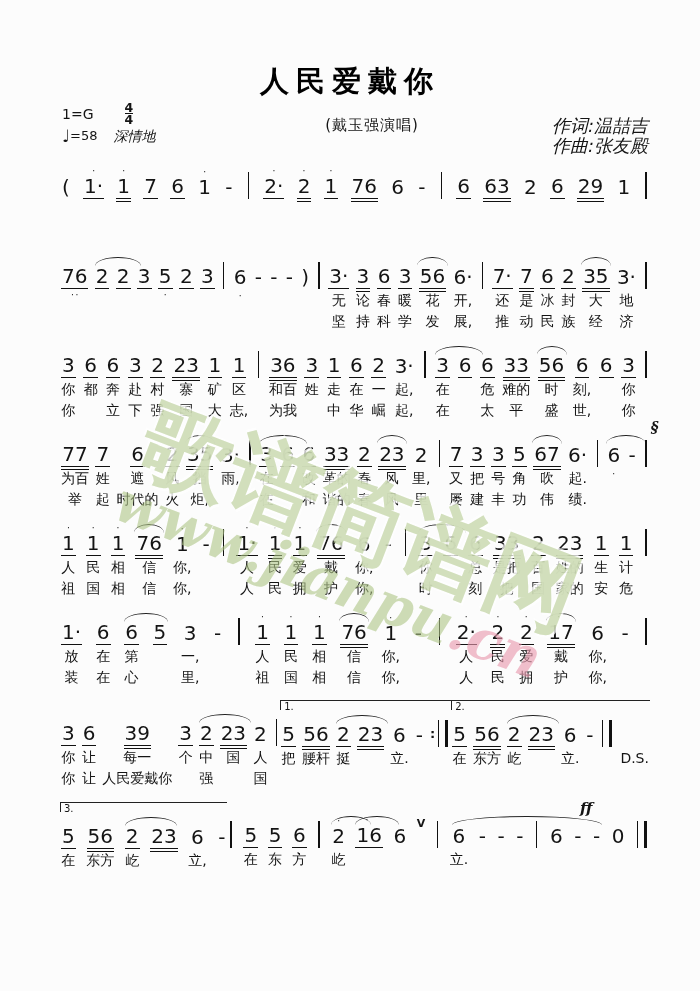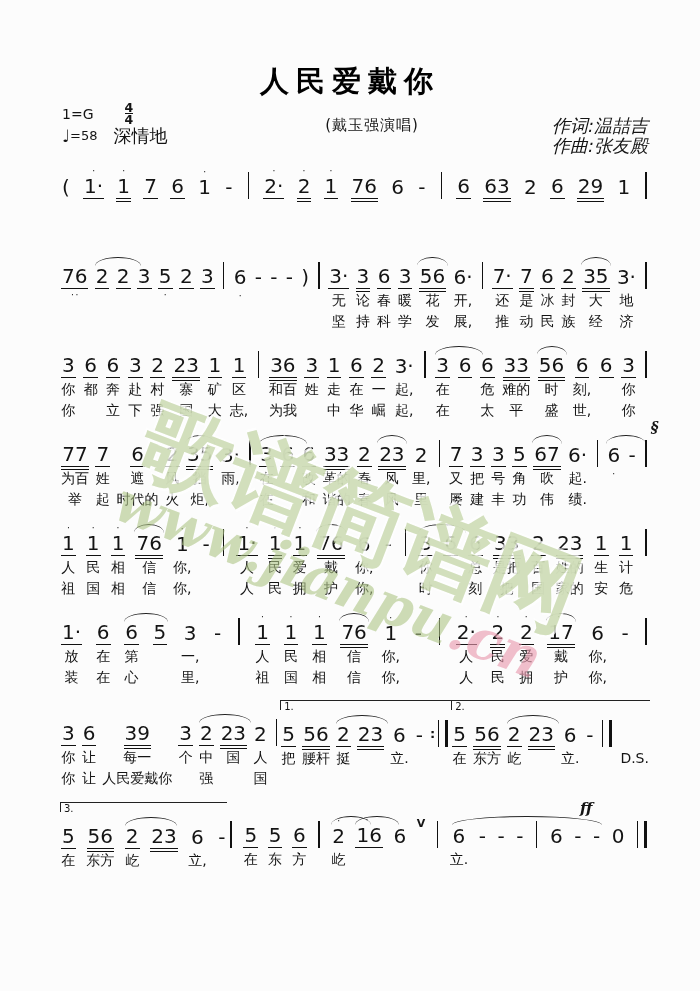--- a/index.html
+++ b/index.html
@@ -12,21 +12,21 @@
   .subtitle{text-align:center;margin-top:14px;font-size:15px;letter-spacing:1px;margin-left:44px;}
   .credits{position:absolute;right:52px;top:116px;font-size:18px;line-height:20px;font-style:italic;}
   .keyblock{position:absolute;left:62px;top:102px;font-size:14px;line-height:18px;}
   .keyrow{display:flex;align-items:center;gap:24px;}
   .frac{display:inline-flex;flex-direction:column;align-items:center;font-size:12.5px;
         line-height:11px;margin-left:7px;font-weight:bold;}
   .frac .fb{border-top:1px solid #111;}
   .temporow{display:flex;align-items:center;margin-top:2px;}
   .tnote{font-size:17px;}
   .tval{font-size:13px;}
-  .expr{margin-left:16px;font-size:18px;}
+  .expr{margin-left:16px;font-size:14px;font-style:italic;}
   
   .wm{position:absolute;z-index:3;pointer-events:none;transform-origin:left top;white-space:nowrap;}
   .wm-cn{left:168px;top:378px;font:bold 92px "DejaVu Serif",serif;letter-spacing:0px;
          transform:rotate(21deg);color:rgba(173,196,133,.55);
          text-shadow:2px 2px 0 rgba(255,255,255,.75),-2px -2px 0 rgba(255,255,255,.75);}
   .wm-url{left:130px;top:468px;font:italic bold 56px "DejaVu Serif",serif;
           transform:rotate(21deg);color:rgba(173,196,133,.6);}
   .wm-url .pink{color:rgba(233,152,173,.62);}
   
   #score{position:relative;z-index:2;margin:30px 50px 0 60px;}

